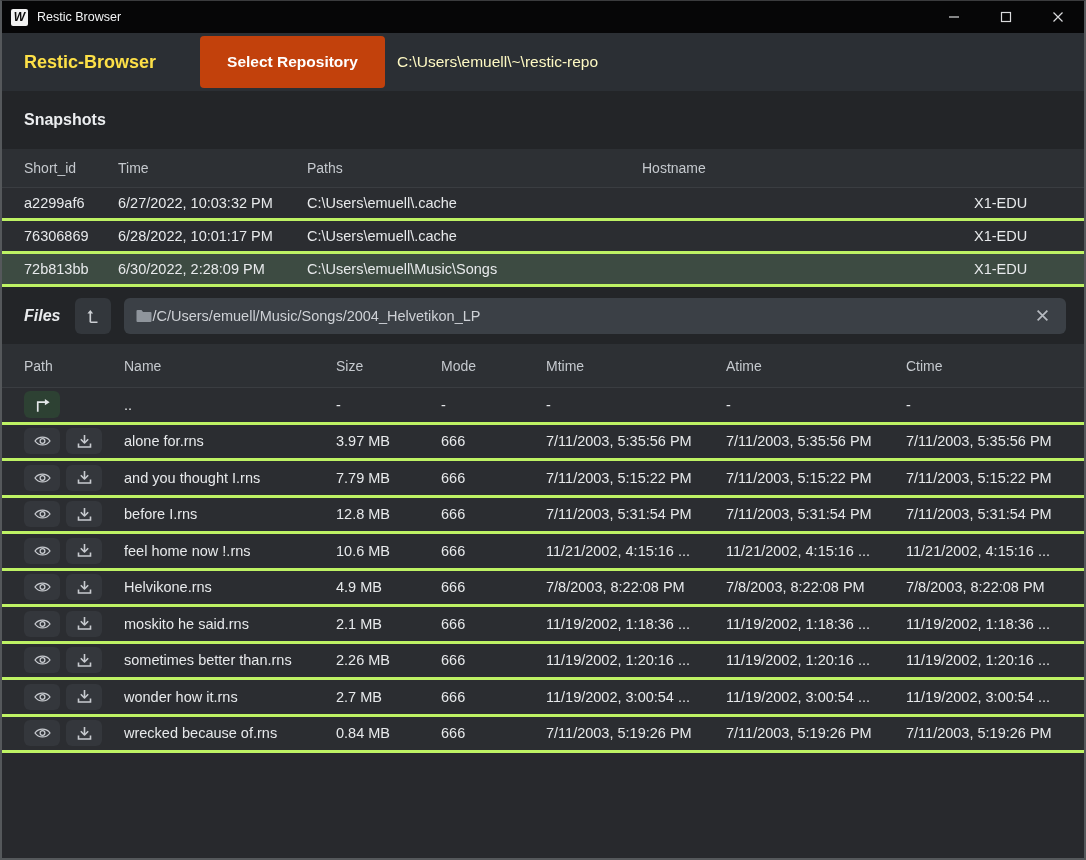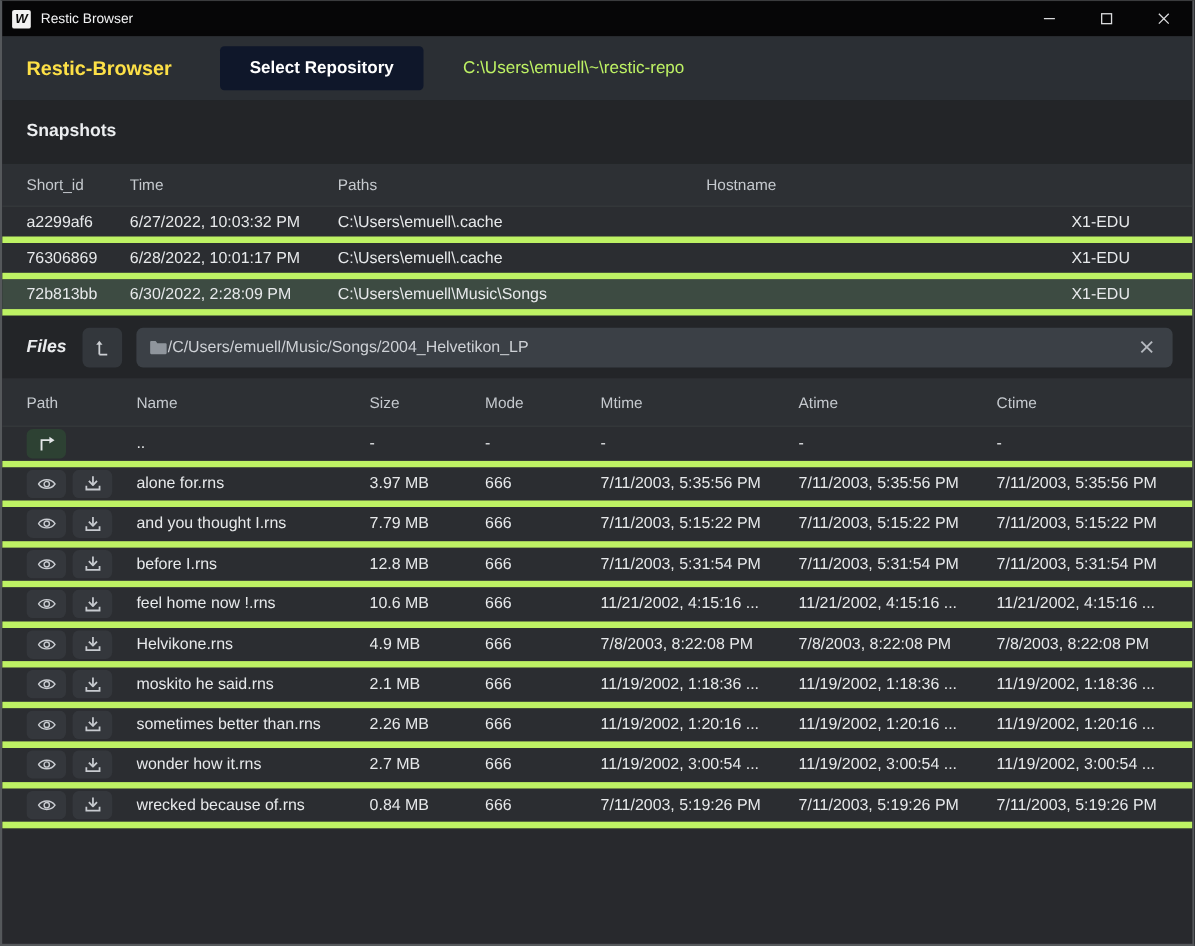--- a/index.html
+++ b/index.html
@@ -15,33 +15,33 @@
   .titlebar{height:32px;background:#060607;display:flex;align-items:center;justify-content:space-between;}
   .titlebar-left{display:flex;align-items:center;gap:9px;padding-left:9px;}
   .app-icon{width:17px;height:17px;background:#f2f2f2;color:#0a0a0a;border-radius:2px;
     font-weight:bold;font-size:12px;display:flex;align-items:center;justify-content:center;font-style:italic;}
   .titlebar-title{font-size:12.5px;color:#f2f3f4;}
   .titlebar-controls{display:flex;height:100%;}
   .tb-btn{width:52px;height:100%;background:transparent;border:0;display:flex;align-items:center;justify-content:center;color:#d9dadc;cursor:pointer;}
   
   .header{height:58px;background:#2b2f34;display:flex;align-items:center;padding:0 22px;}
   .app-title{font-size:18px;font-weight:bold;color:#fde047;margin:0;}
-  .repo-btn{margin-left:44px;height:40px;padding:0 27px;background:#0f172a;border:0;border-radius:4px;
+  .repo-btn{margin-left:44px;height:52px;padding:0 27px;background:#c2410c;border:0;border-radius:4px;
     color:#fff;font-weight:bold;font-size:15.5px;font-family:inherit;cursor:pointer;}
-  .repo-path{margin-left:36px;font-size:15.5px;color:#bef264;}
+  .repo-path{margin-left:12px;font-size:15.5px;color:#fef9c3;}
   
   .band{height:58px;background:#232528;display:flex;align-items:center;padding:0 22px;}
   .band h2{font-size:16px;font-weight:bold;color:#eceef0;margin:0;}
   
   .thead{background:#2d3034;color:#c5c9ce;font-size:14px;display:grid;align-items:center;padding:0 22px;border-bottom:1px solid #3a3d41;}
   .snap-cols{grid-template-columns:94px 189px 335px 332px 1fr;}
   .file-cols{grid-template-columns:100px 212px 105px 105px 180px 180px 1fr;}
   .snap-head{height:39px;}
   .file-head{height:44px;}
-  .row{display:grid;align-items:center;padding:0 22px;background:#2b2d31;border-bottom:6px solid #bef264;
+  .row{display:grid;align-items:center;padding:0 22px;background:#2b2d31;border-bottom:3px solid #bef264;
     font-size:14.5px;color:#e7e9eb;cursor:default;}
   .snap-row{height:33px;}
   .file-row{height:36.5px;}
   .row span{white-space:nowrap;overflow:hidden;}
   .row.selected{background:#3d4b42;}
   
   .files-toolbar{height:57px;background:#232528;display:flex;align-items:center;padding:0 18px 0 22px;gap:13px;}
   .files-toolbar h2{font-size:16px;font-weight:bold;margin:0;margin-right:2px;font-style:italic;}
   .sq-btn{width:36px;height:36px;background:#33373c;border:0;border-radius:6px;display:flex;
     align-items:center;justify-content:center;color:#cdd0d4;cursor:pointer;flex:none;}

